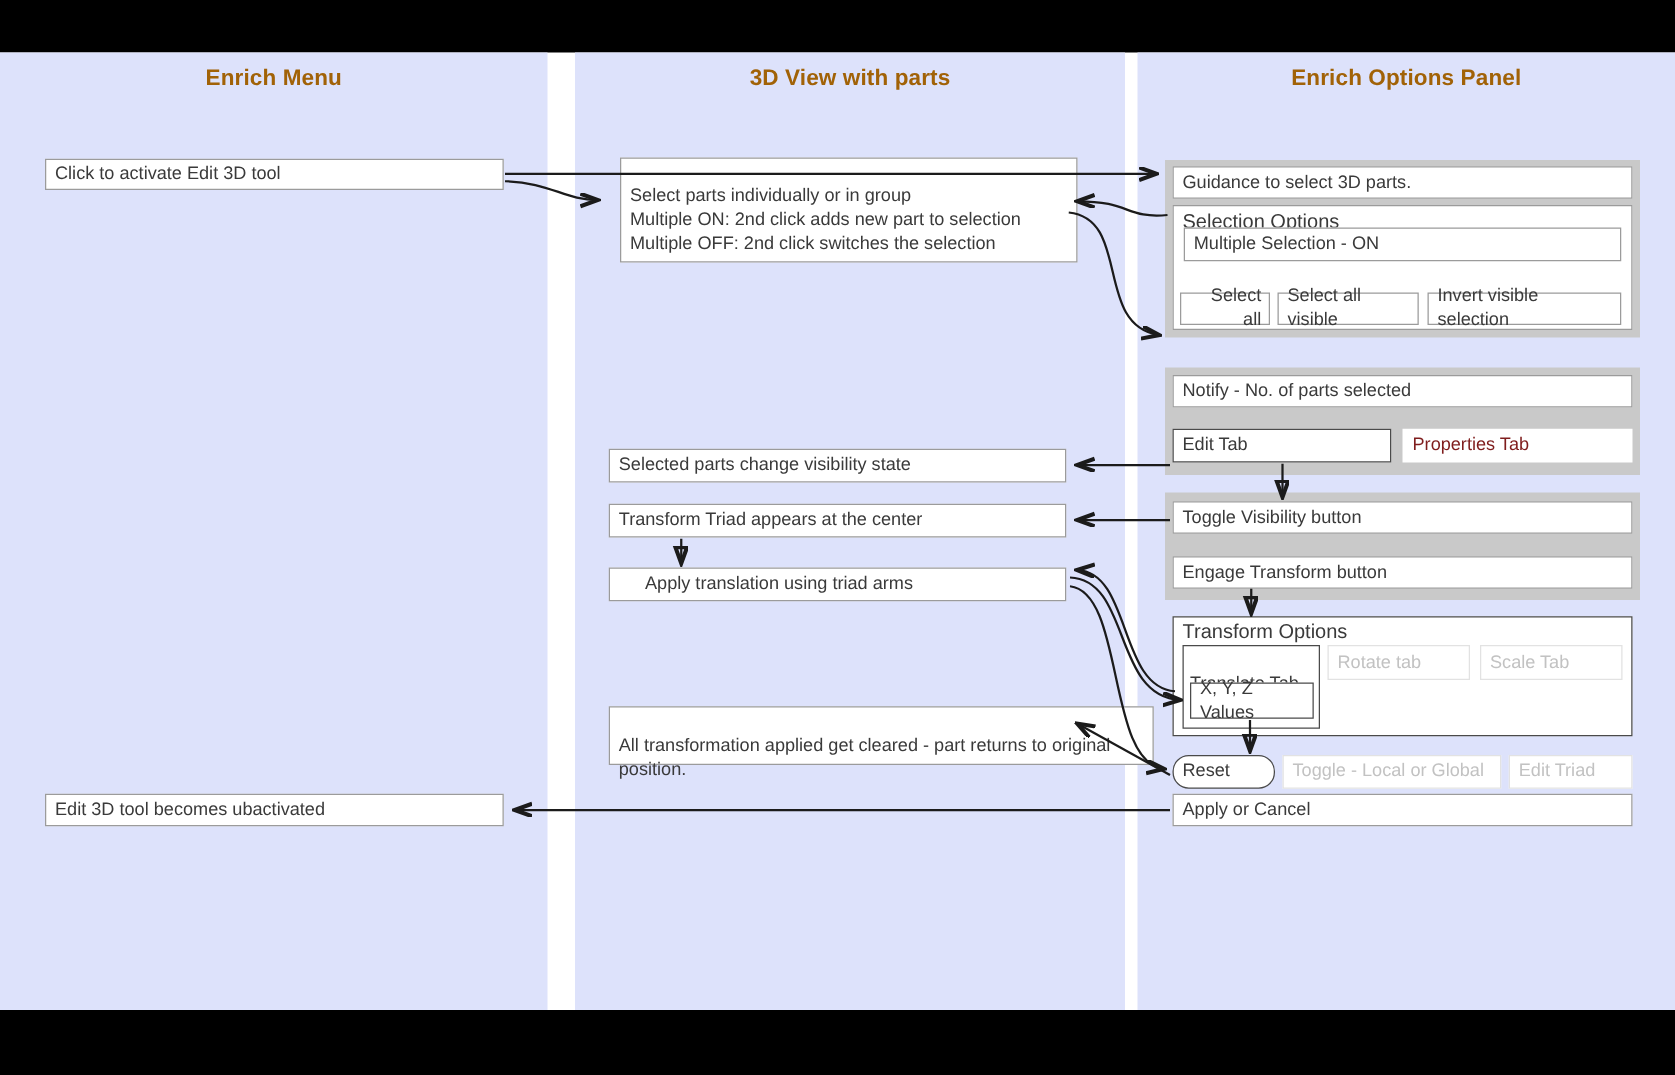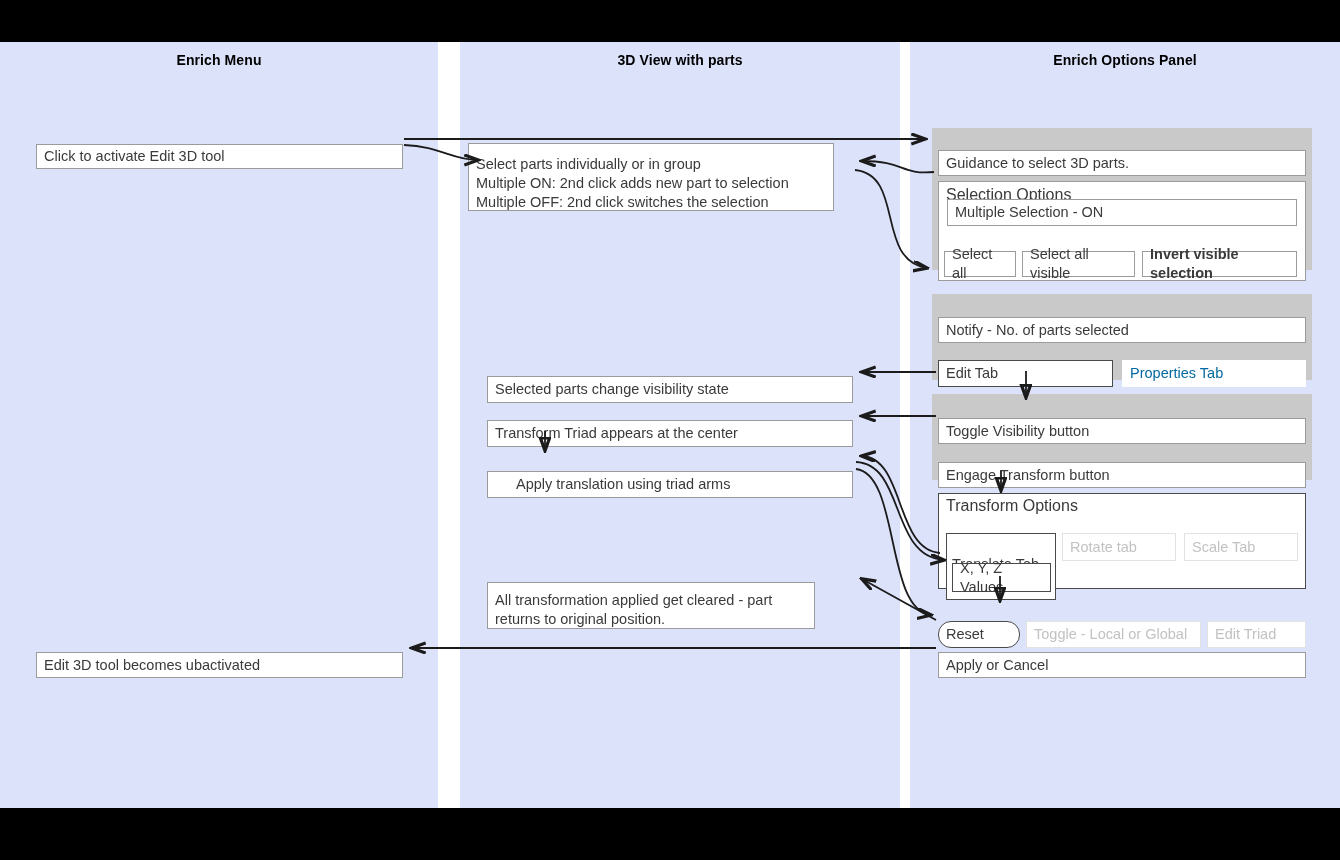--- a/index.html
+++ b/index.html
@@ -23,40 +23,39 @@
     position:absolute;top:0;
     background:#dde2fb;
   }
   #col-1{left:0px;  width:438px; height:766px;}
   #col-2{left:460px;width:440px; height:766px;}
   #col-3{left:910px;width:430px; height:766px;}
 
   .column-title{
     position:absolute;left:0;right:0;top:10px;
     text-align:center;
-    font-size:14px;font-weight:bold;color:#000000;
+    font-size:18px;font-weight:bold;color:#a16207;
     letter-spacing:.1px;
   }
 
   
   .box{
     position:absolute;
     background:#ffffff;
     border:1px solid #9b9b9b;
     box-sizing:border-box;
     font-size:14.5px;
     color:#3a3a3a;
     padding:4px 6px 4px 7px;
     line-height:19px;
     white-space:pre-line;
-    margin-top:17px;
   }
   .box.dark{border-color:#4a4a4a;}
   .box.faint{border-color:#e2e2e2;color:#c2c2c2;}
-  .box.noborder{border-color:transparent;color:#0369a1;}
+  .box.noborder{border-color:transparent;color:#7f1d1d;}
   .box.center-v{display:flex;align-items:center;}
 
   
   .panel{
     position:absolute;
     background:#c9c9c9;
     box-sizing:border-box;
   }
 
   
@@ -98,41 +97,41 @@
     </div>
 
     <div class="panel" style="left:932px;top:86px;width:380px;height:142px;"></div>
     <div class="panel" style="left:932px;top:252px;width:380px;height:86px;"></div>
     <div class="panel" style="left:932px;top:352px;width:380px;height:86px;"></div>
 
     <div class="box center-v" style="left:36px;top:85px;width:367px;height:25px;">Click to activate Edit 3D tool</div>
 
     <div class="box center-v" style="left:36px;top:593px;width:367px;height:26px;">Edit 3D tool becomes ubactivated</div>
 
-    <div class="box" style="left:468px;top:84px;width:366px;height:68px;padding-top:11px;">Select parts individually or in group
+    <div class="box" style="left:496px;top:84px;width:366px;height:84px;padding-top:21px;">Select parts individually or in group
 Multiple ON: 2nd click adds new part to selection
 Multiple OFF: 2nd click switches the selection</div>
 
     <div class="box center-v" style="left:487px;top:317px;width:366px;height:27px;">Selected parts change visibility state</div>
 
     <div class="box center-v" style="left:487px;top:361px;width:366px;height:27px;">Transform Triad appears at the center</div>
 
     <div class="box center-v" style="left:487px;top:412px;width:366px;height:27px;padding-left:28px;">Apply translation using triad arms</div>
 
-    <div class="box" style="left:487px;top:523px;width:328px;height:47px;padding-top:8px;">All transformation applied get cleared - part returns to original position.</div>
+    <div class="box" style="left:487px;top:523px;width:436px;height:47px;padding-top:22px;">All transformation applied get cleared - part returns to original position.</div>
 
     <div class="box center-v" style="left:938px;top:91px;width:368px;height:26px;">Guidance to select 3D parts.</div>
 
     <div class="box" style="left:938px;top:122px;width:368px;height:100px;padding:0;">
       <div class="card-label">Selection Options</div>
     </div>
     <div class="box center-v" style="left:947px;top:140px;width:350px;height:27px;">Multiple Selection - ON</div>
-    <div class="box center-v" style="left:944px;top:192px;width:72px;height:26px;">Select all</div>
+    <div class="box center-v" style="left:944px;top:192px;width:72px;height:26px;text-align:right;">Select all</div>
     <div class="box center-v" style="left:1022px;top:192px;width:113px;height:26px;">Select all visible</div>
-    <div class="box center-v" style="left:1142px;top:192px;width:155px;height:26px;font-weight:bold;">Invert visible selection</div>
+    <div class="box center-v" style="left:1142px;top:192px;width:155px;height:26px;">Invert visible selection</div>
 
     <div class="box center-v" style="left:938px;top:258px;width:368px;height:26px;text-align:center;">Notify - No. of parts selected</div>
 
     <div class="box center-v dark" style="left:938px;top:301px;width:175px;height:27px;">Edit Tab</div>
     <div class="box center-v noborder" style="left:1122px;top:301px;width:184px;height:27px;">Properties Tab</div>
 
     <div class="box center-v" style="left:938px;top:359px;width:368px;height:26px;">Toggle Visibility button</div>
     <div class="box center-v" style="left:938px;top:403px;width:368px;height:26px;">Engage Transform button</div>
 
     <div class="card" style="left:938px;top:451px;width:368px;height:96px;">

